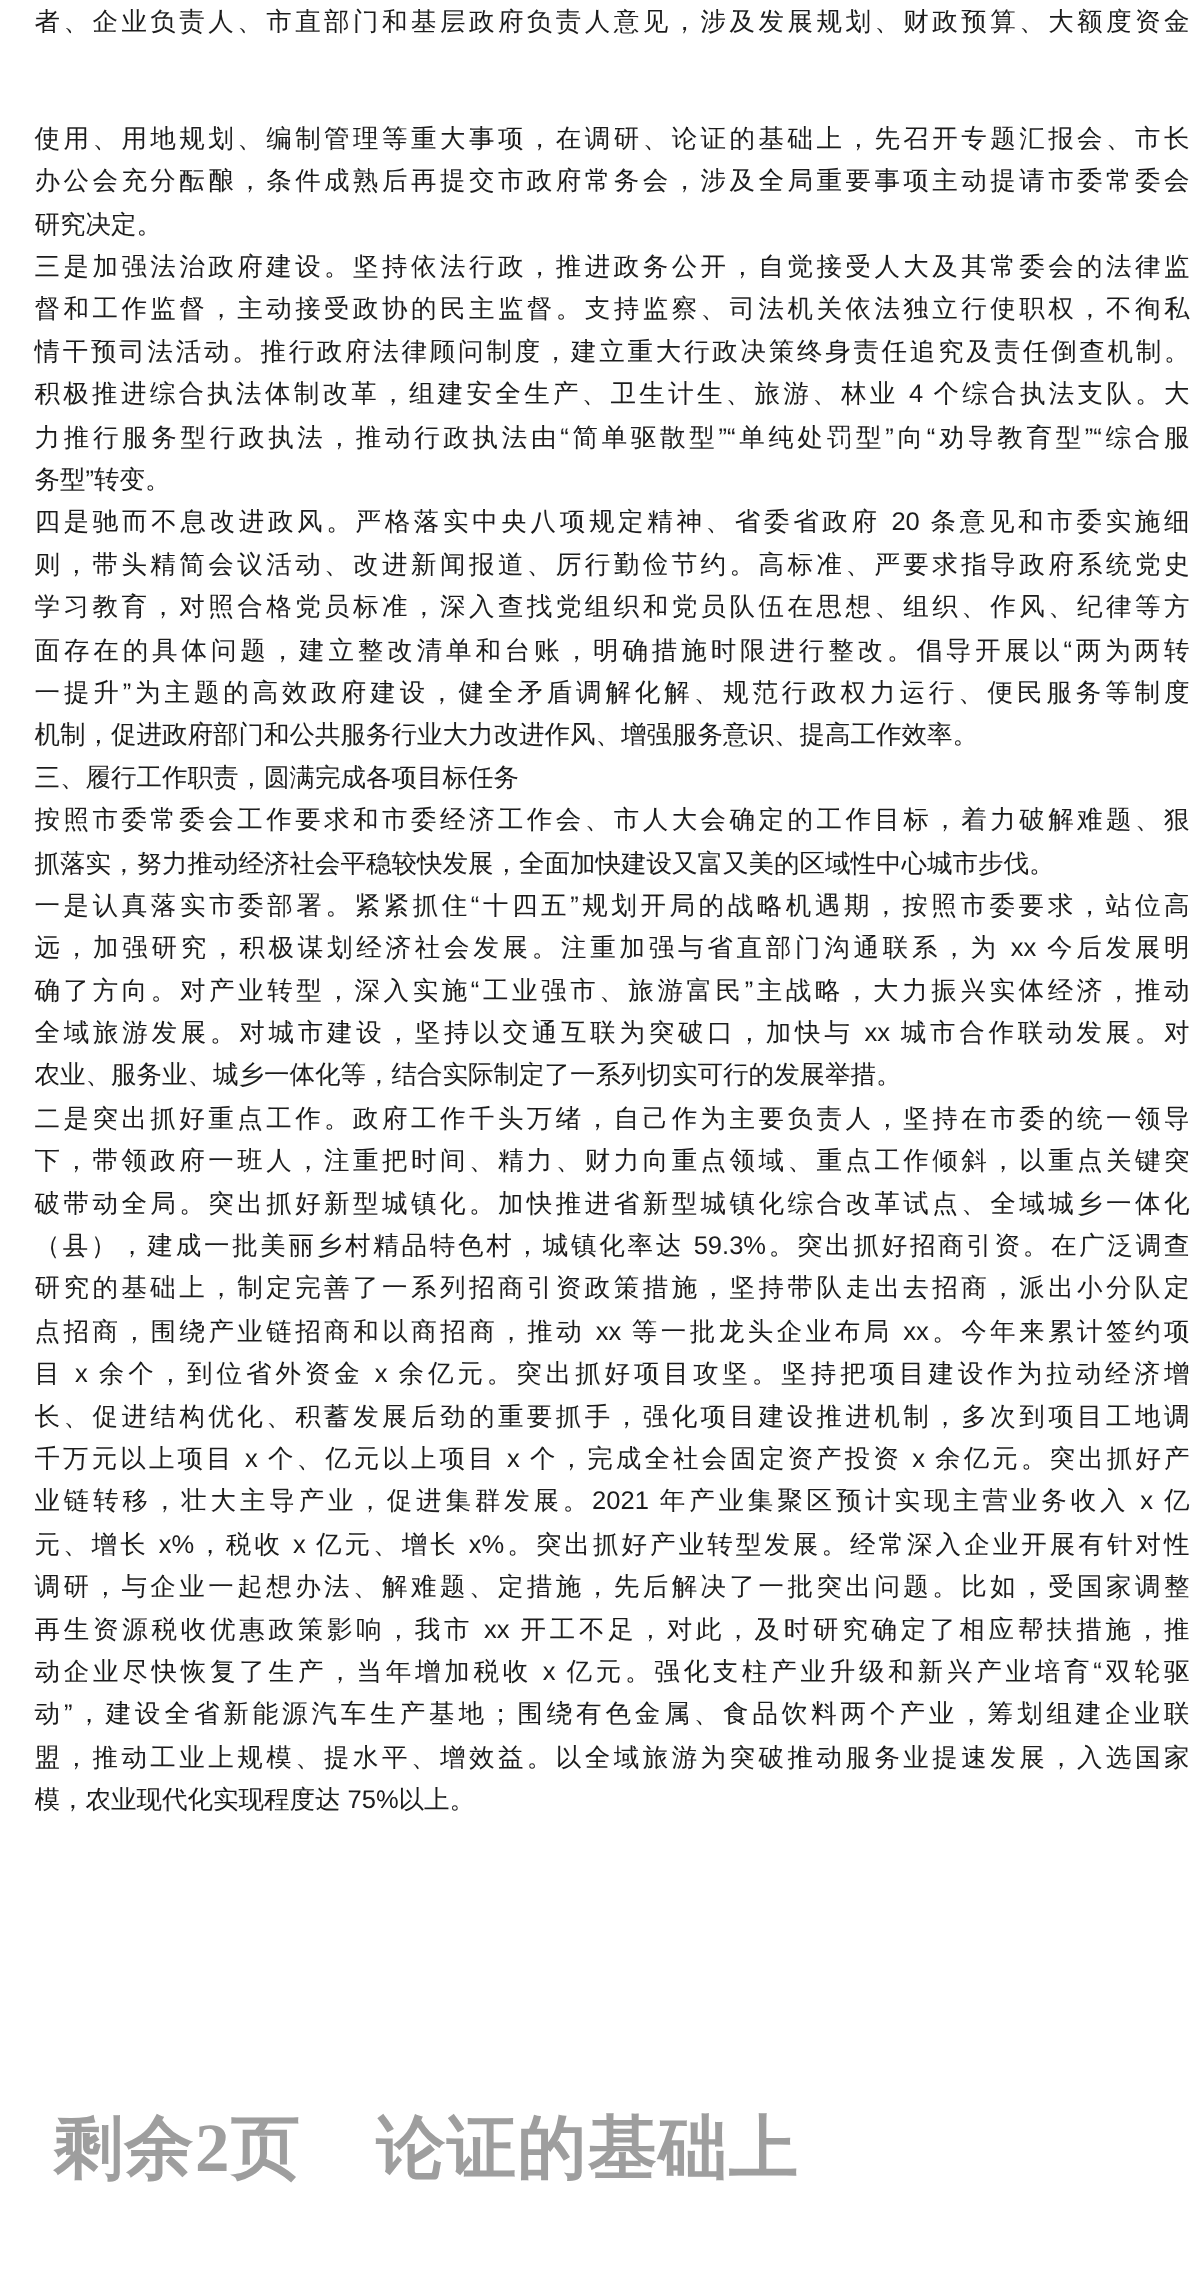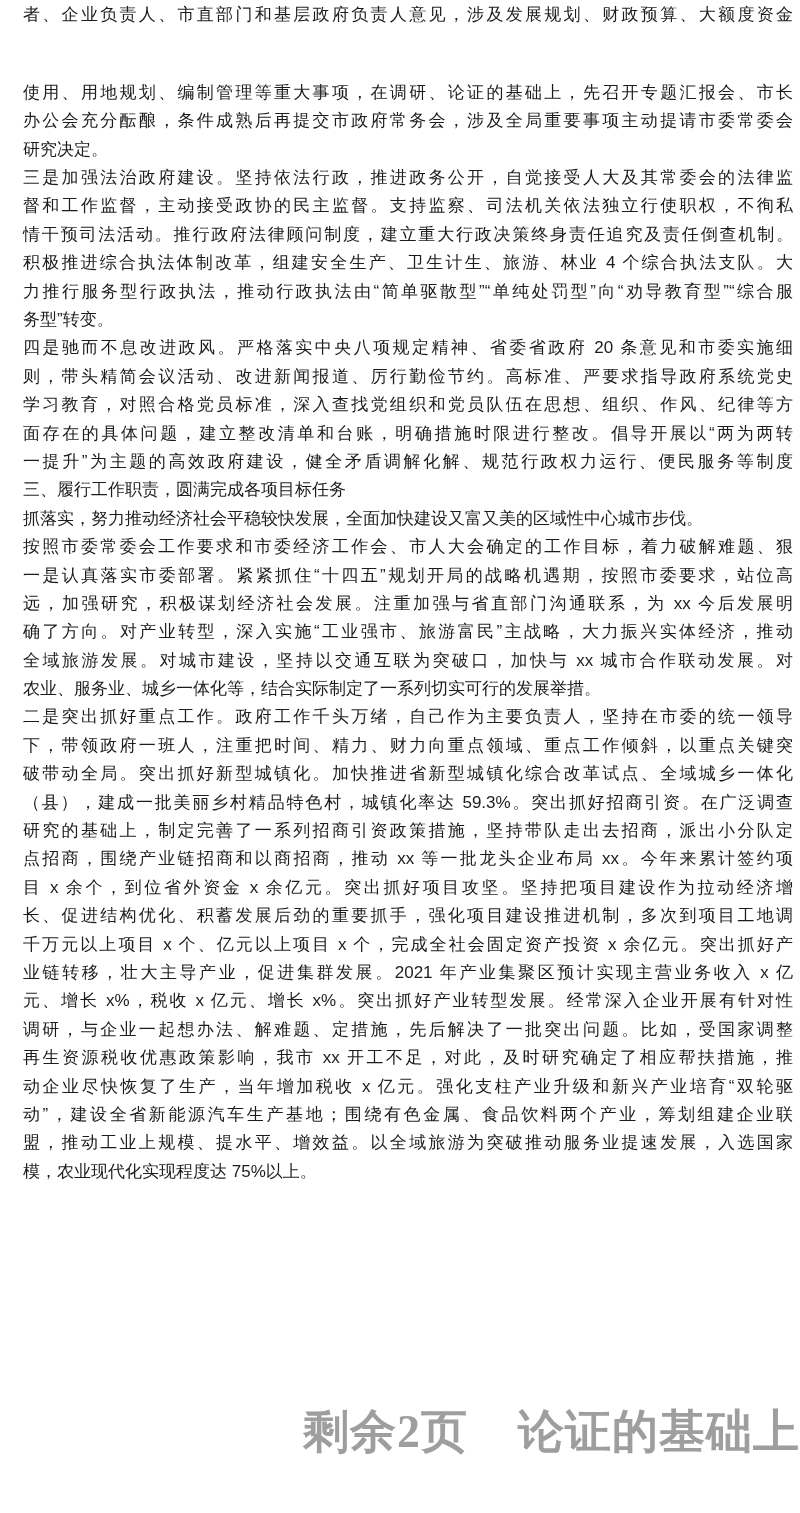--- a/index.html
+++ b/index.html
@@ -39,21 +39,21 @@
   }
   .gap {
     width: 100%;
   }
   .footer {
     position: absolute;
     top: 1406px;
     left: 0;
     width: 100%;
     display: flex;
-    justify-content: flex-end;
+    justify-content: flex-start;
     gap: 50px;
     padding-left: 36px;
     box-sizing: border-box;
     font-family: "Liberation Serif", serif;
     font-weight: 700;
     font-size: 46px;
     line-height: 52px;
     color: #9e9e9e;
     letter-spacing: 1px;
   }
@@ -72,23 +72,24 @@
       <div class="line">督和工作监督，主动接受政协的民主监督。支持监察、司法机关依法独立行使职权，不徇私</div>
       <div class="line">情干预司法活动。推行政府法律顾问制度，建立重大行政决策终身责任追究及责任倒查机制。</div>
       <div class="line">积极推进综合执法体制改革，组建安全生产、卫生计生、旅游、林业 4 个综合执法支队。大</div>
       <div class="line">力推行服务型行政执法，推动行政执法由“简单驱散型”“单纯处罚型”向“劝导教育型”“综合服</div>
       <div class="line last">务型”转变。</div>
       <div class="line">四是驰而不息改进政风。严格落实中央八项规定精神、省委省政府 20 条意见和市委实施细</div>
       <div class="line">则，带头精简会议活动、改进新闻报道、厉行勤俭节约。高标准、严要求指导政府系统党史</div>
       <div class="line">学习教育，对照合格党员标准，深入查找党组织和党员队伍在思想、组织、作风、纪律等方</div>
       <div class="line">面存在的具体问题，建立整改清单和台账，明确措施时限进行整改。倡导开展以“两为两转</div>
       <div class="line">一提升”为主题的高效政府建设，健全矛盾调解化解、规范行政权力运行、便民服务等制度</div>
+      <div class="line last">机制，促进政府部门和公共服务行业大力改进作风、增强服务意识、提高工作效率。</div>
       <div class="line last">三、履行工作职责，圆满完成各项目标任务</div>
+      <div class="line">按照市委常委会工作要求和市委经济工作会、市人大会确定的工作目标，着力破解难题、狠</div>
       <div class="line last">抓落实，努力推动经济社会平稳较快发展，全面加快建设又富又美的区域性中心城市步伐。</div>
-      <div class="line">按照市委常委会工作要求和市委经济工作会、市人大会确定的工作目标，着力破解难题、狠</div>
       <div class="line">一是认真落实市委部署。紧紧抓住“十四五”规划开局的战略机遇期，按照市委要求，站位高</div>
       <div class="line">远，加强研究，积极谋划经济社会发展。注重加强与省直部门沟通联系，为 xx 今后发展明</div>
       <div class="line">确了方向。对产业转型，深入实施“工业强市、旅游富民”主战略，大力振兴实体经济，推动</div>
       <div class="line">全域旅游发展。对城市建设，坚持以交通互联为突破口，加快与 xx 城市合作联动发展。对</div>
       <div class="line last">农业、服务业、城乡一体化等，结合实际制定了一系列切实可行的发展举措。</div>
       <div class="line">二是突出抓好重点工作。政府工作千头万绪，自己作为主要负责人，坚持在市委的统一领导</div>
       <div class="line">下，带领政府一班人，注重把时间、精力、财力向重点领域、重点工作倾斜，以重点关键突</div>
       <div class="line">破带动全局。突出抓好新型城镇化。加快推进省新型城镇化综合改革试点、全域城乡一体化</div>
       <div class="line">（县），建成一批美丽乡村精品特色村，城镇化率达 59.3%。突出抓好招商引资。在广泛调查</div>
       <div class="line">研究的基础上，制定完善了一系列招商引资政策措施，坚持带队走出去招商，派出小分队定</div>

